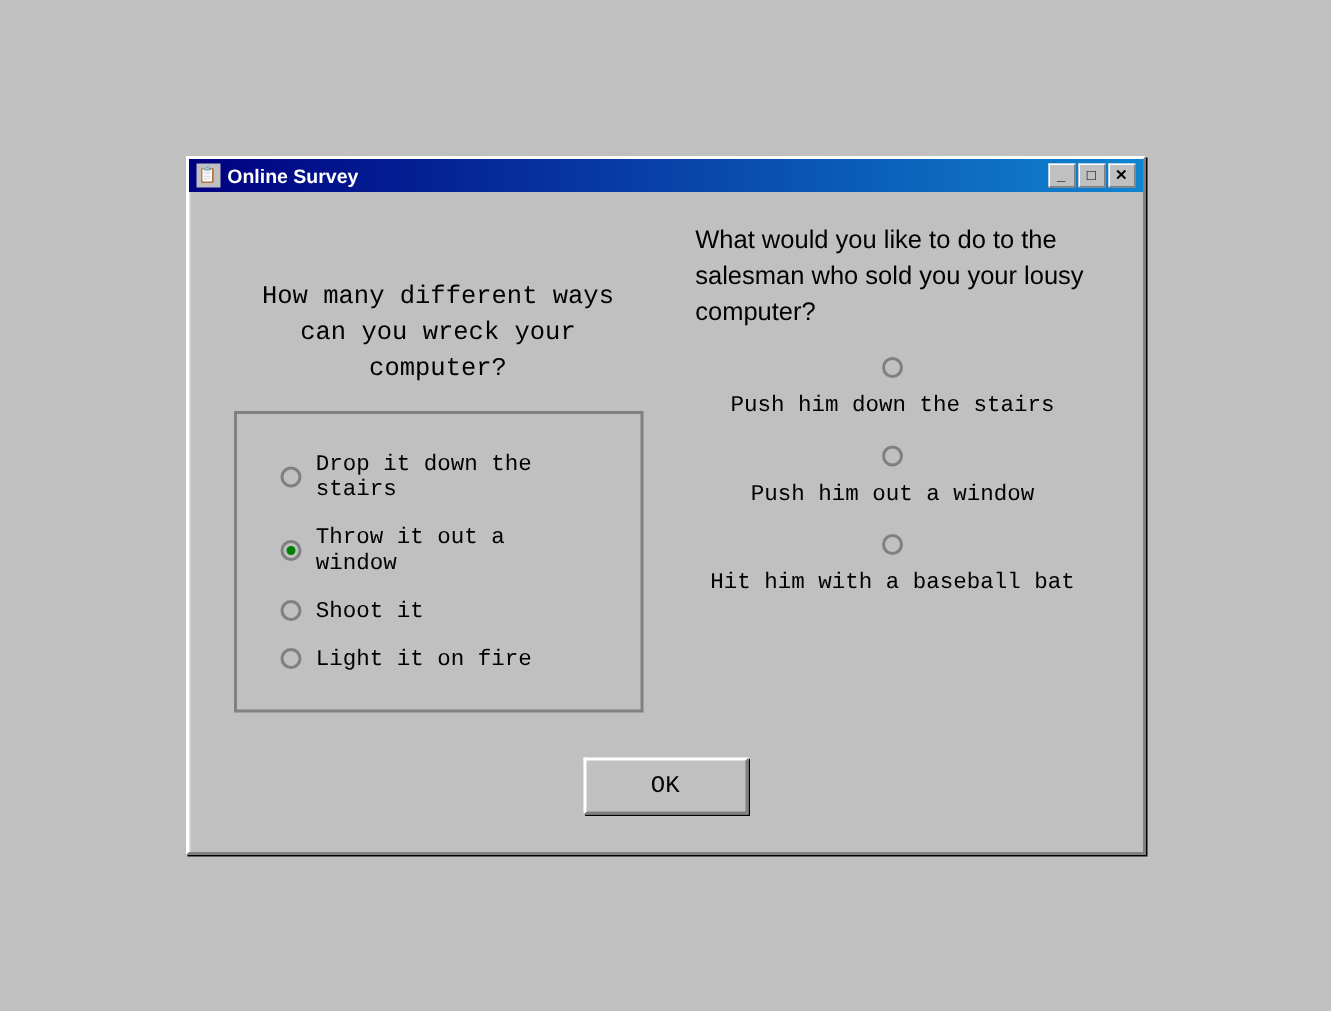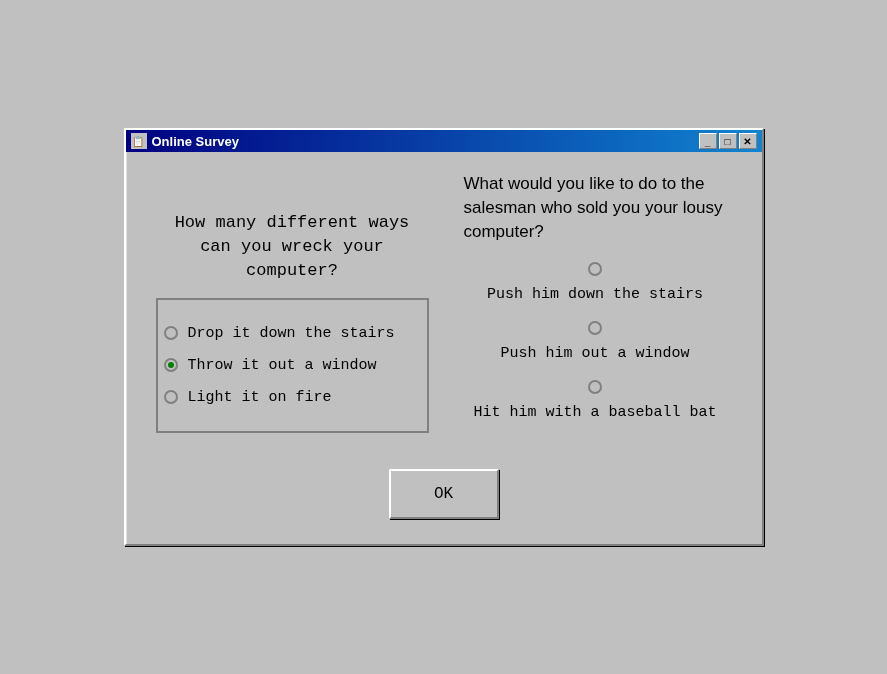--- a/index.html
+++ b/index.html
@@ -98,21 +98,21 @@
       font-size: 17px;
       font-family: 'Courier New', Courier, monospace;
       line-height: 1.4;
       margin-bottom: 15px;
       text-align: center;
       margin-top: 39px;
     }
 
     .radio-group-box {
       border: 2px solid #808080;
-      padding: 10px 6px;
+      padding: 10px 29px;
       margin-top: 3px;
     }
 
     .radio-item {
       display: flex;
       align-items: center;
       gap: 10px;
       margin: 15px 0;
       font-size: 15px;
       font-family: 'Courier New', Courier, monospace;
@@ -182,21 +182,21 @@
 
     .button-area {
       display: flex;
       justify-content: center;
       gap: 40px;
       margin-top: 30px;
     }
 
     .dialog-btn {
       width: 110px;
-      height: 50px;
+      height: 38px;
       background: #c0c0c0;
       border: 2px solid #ffffff;
       border-right-color: #808080;
       border-bottom-color: #808080;
       box-shadow: 1px 1px 0 #000;
       font-size: 16px;
       font-family: 'Courier New', Courier, monospace;
       cursor: pointer;
       display: flex;
       align-items: center;
@@ -238,20 +238,24 @@
           <label class="radio-item">
             <input type="radio" name="left_group" style="">
             <span>Drop it down the stairs</span>
           </label>
           <label class="radio-item">
             <input type="radio" name="left_group" checked="" style="">
             <span>Throw it out a window</span>
           </label>
           <label class="radio-item">
             <input type="radio" name="left_group" style="">
+            <span>Shoot it</span>
+          </label>
+          <label class="radio-item">
+            <input type="radio" name="left_group" style="">
             <span>Light it on fire</span>
           </label>
         </div>
       </div>
 
       <div class="right-section">
         <div class="right-question">What would you like to do to the salesman who sold you your lousy computer?</div>
 
         <div>
           <label class="right-radio-item">

